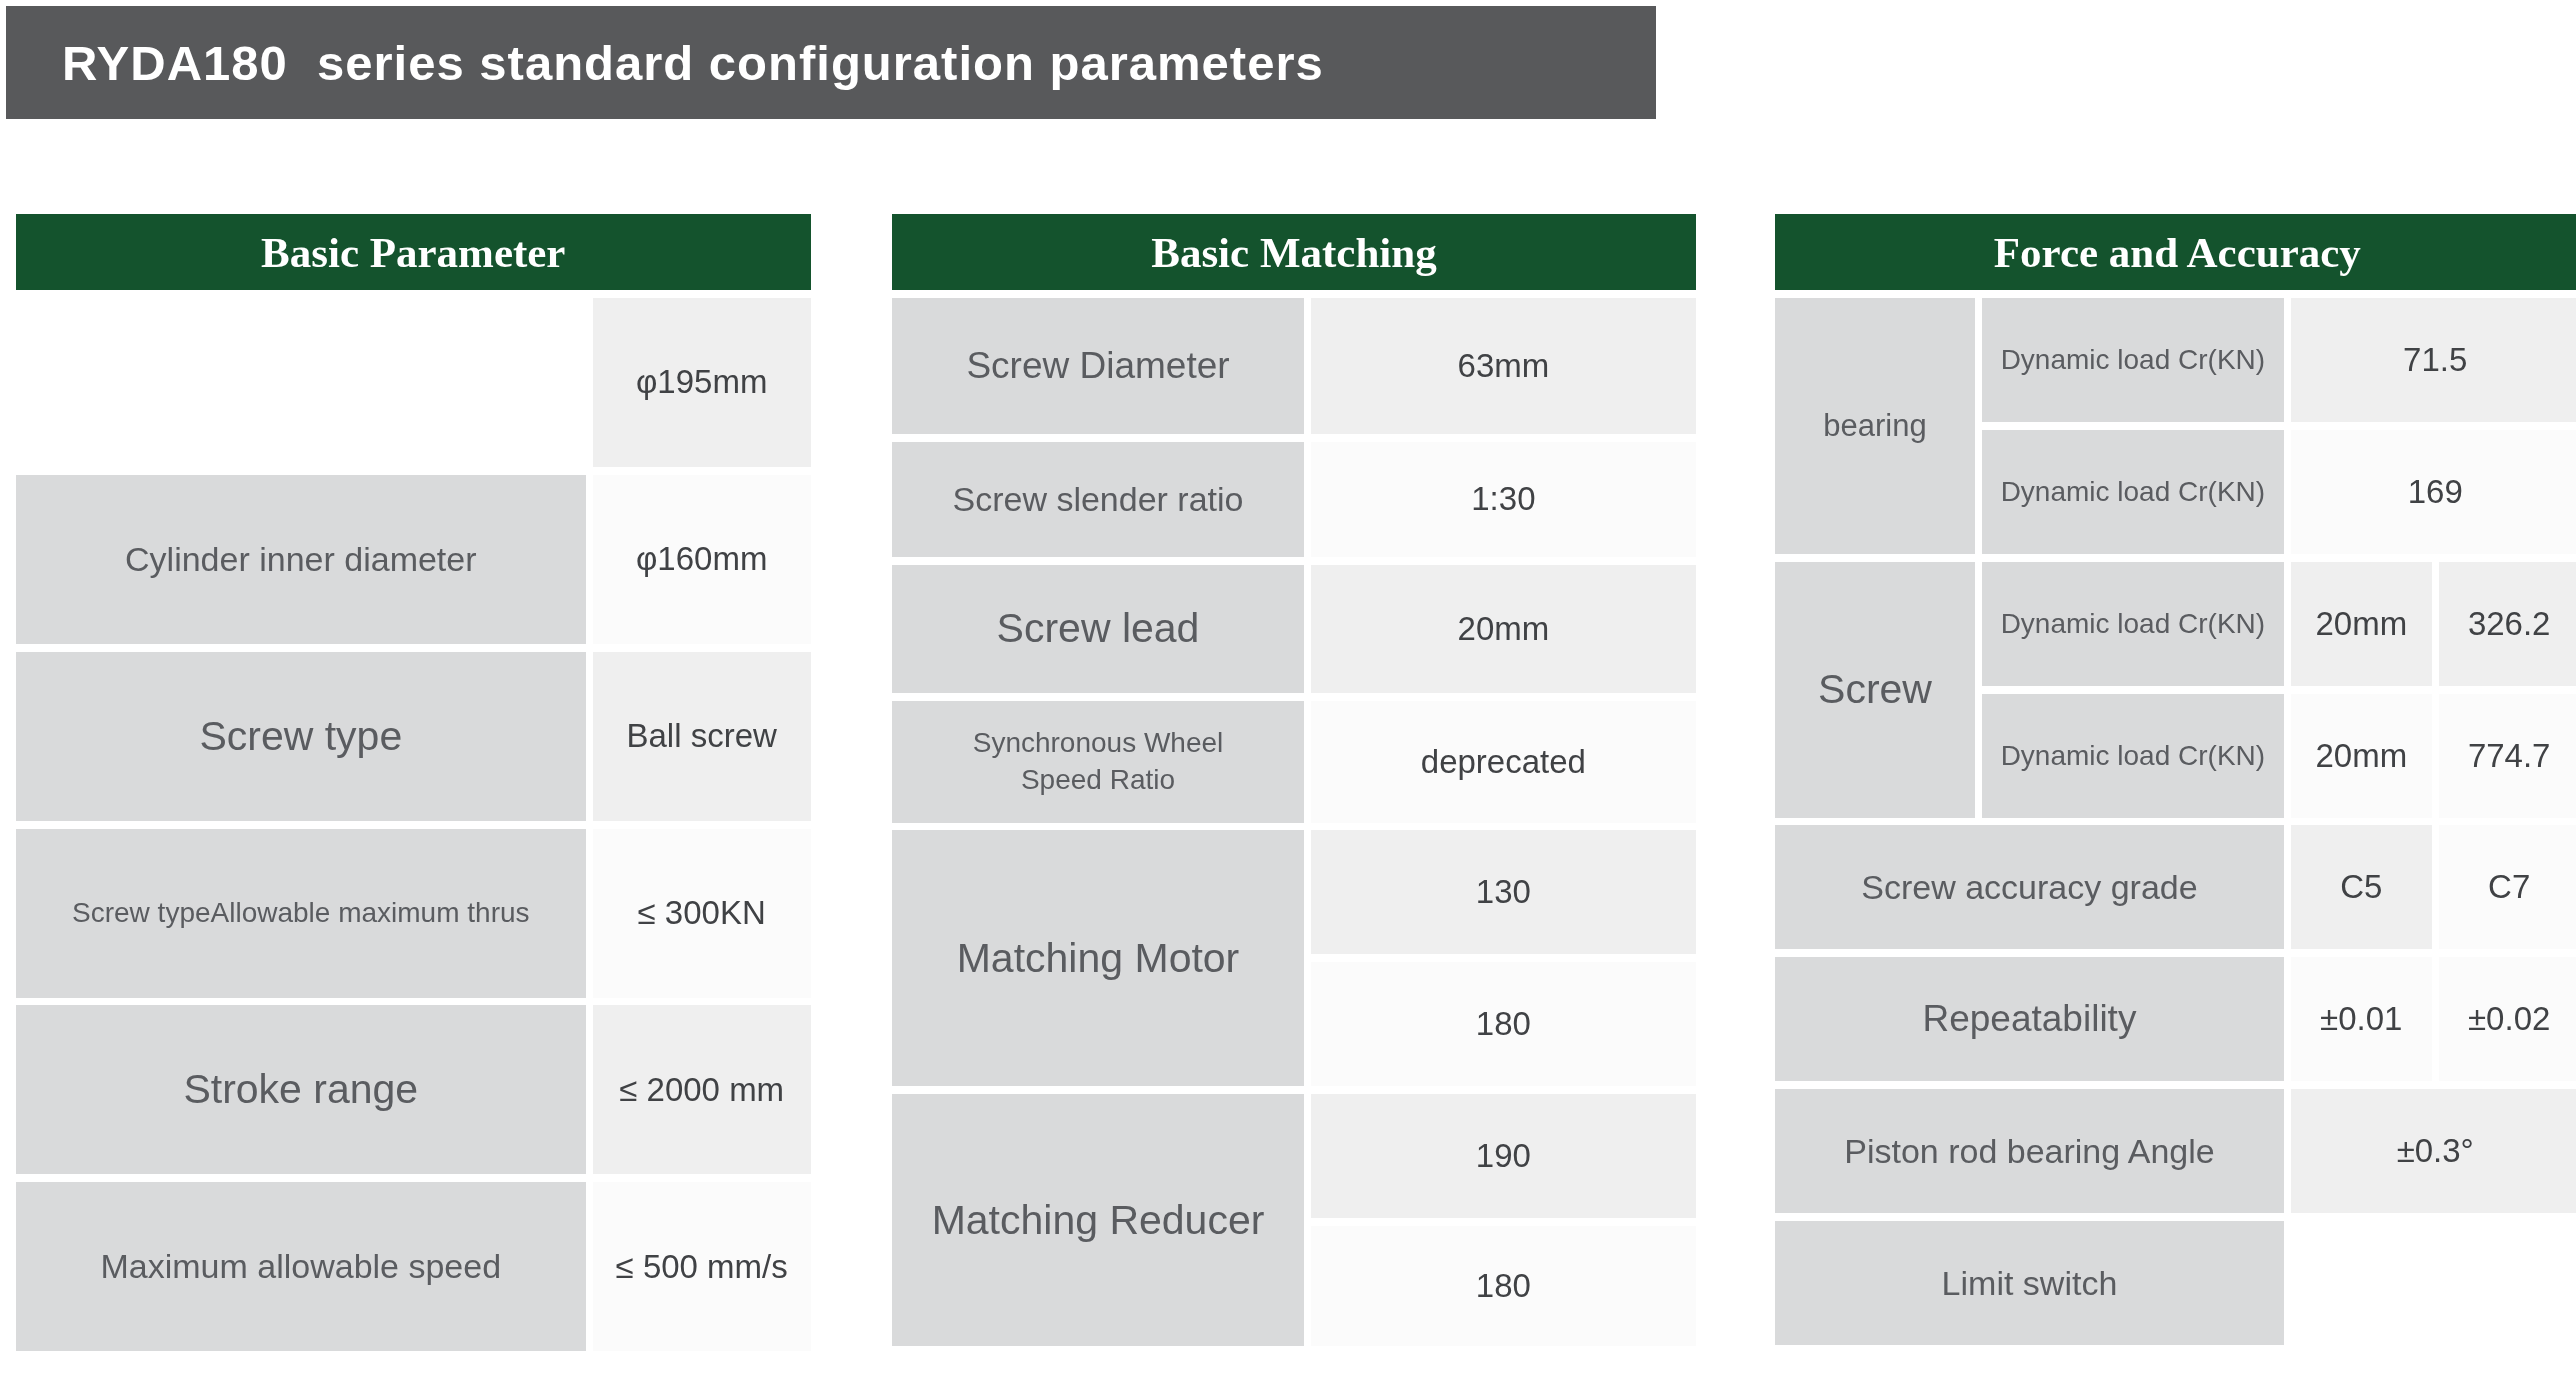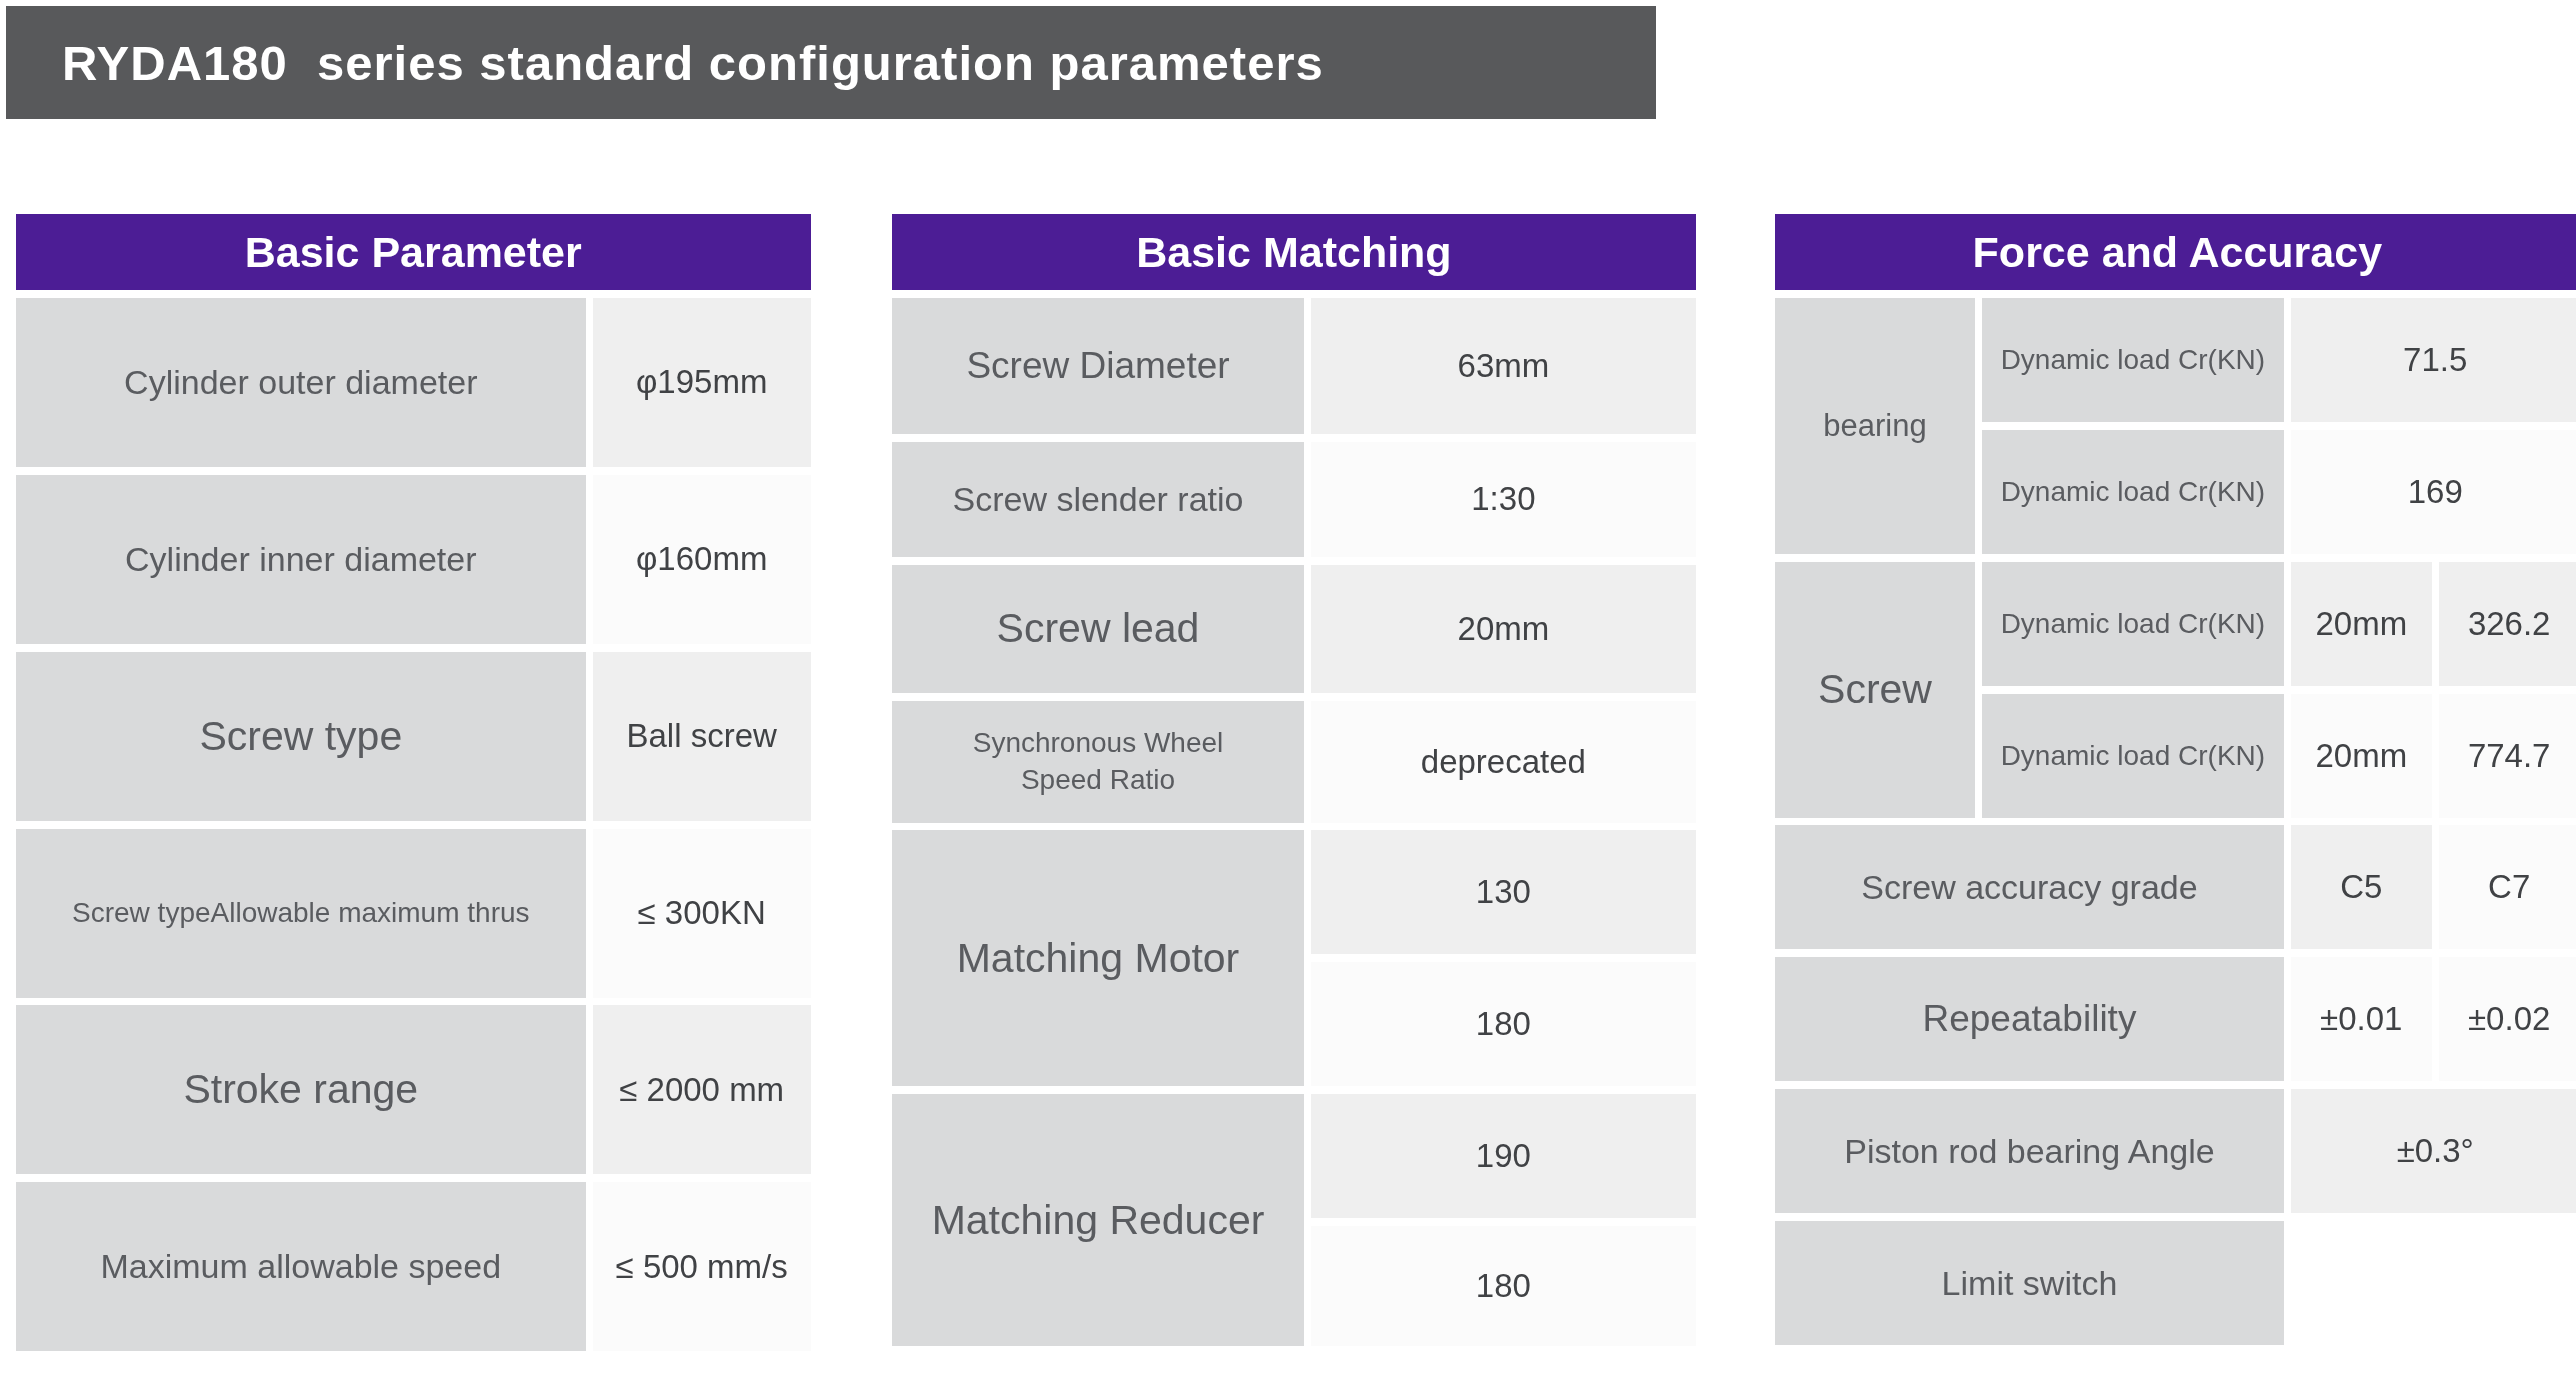--- a/index.html
+++ b/index.html
@@ -8,22 +8,22 @@
     width:2576px;height:1386px;position:relative;overflow:hidden;
     font-family:"Liberation Sans", sans-serif;color:#515356;
   }
   .title-bar{
     position:absolute;left:0;top:0;width:1650px;height:113px;
     background:#58595b;display:flex;align-items:center;padding-left:54px;
   }
   .title-bar h1{color:#ffffff;font-size:49px;font-weight:bold;letter-spacing:1px;white-space:pre}
   .tbl{position:absolute;display:grid;gap:3.9px 2.9px}
   .thead{
-    grid-column:1/-1;background:#4c1d95;color:#ffffff;font-weight:bold;
-    font-size:43px;display:flex;align-items:center;justify-content:center;
+    grid-column:1/-1;background:#14532d;color:#ffffff;font-weight:bold;
+    font-size:43px;display:flex;align-items:center;justify-content:center;font-family:Liberation Serif, serif;
   }
   .cell{display:flex;align-items:center;justify-content:center;text-align:center;overflow:hidden}
   .lbl{background:#d9dadb;color:#5a5c60}
   .va{background:#efefef;color:#404245;font-size:33px}
   .vb{background:#fbfbfb;color:#404245;font-size:33px}
   .empty{background:transparent}
   .fs-sm{font-size:28px}
   .fs-md{font-size:34px}
   .fs-md2{font-size:37px}
   .fs-lg{font-size:41px}
@@ -37,21 +37,20 @@
 </head>
 <body>
 
 <header class="title-bar">
   <h1>RYDA180  series standard configuration parameters</h1>
 </header>
 
 <section class="tbl t1">
   <div class="thead">Basic Parameter</div>
 
-  <div class="cell lbl fs-md" style="grid-area:2/1">Cylinder outer diameter</div>
   <div class="cell va" style="grid-area:2/2">φ195mm</div>
 
   <div class="cell lbl fs-md" style="grid-area:3/1">Cylinder inner diameter</div>
   <div class="cell vb" style="grid-area:3/2">φ160mm</div>
 
   <div class="cell lbl fs-lg" style="grid-area:4/1">Screw type</div>
   <div class="cell va" style="grid-area:4/2">Ball screw</div>
 
   <div class="cell lbl fs-sm" style="grid-area:5/1">Screw typeAllowable maximum thrus</div>
   <div class="cell vb" style="grid-area:5/2">≤ 300KN</div>

